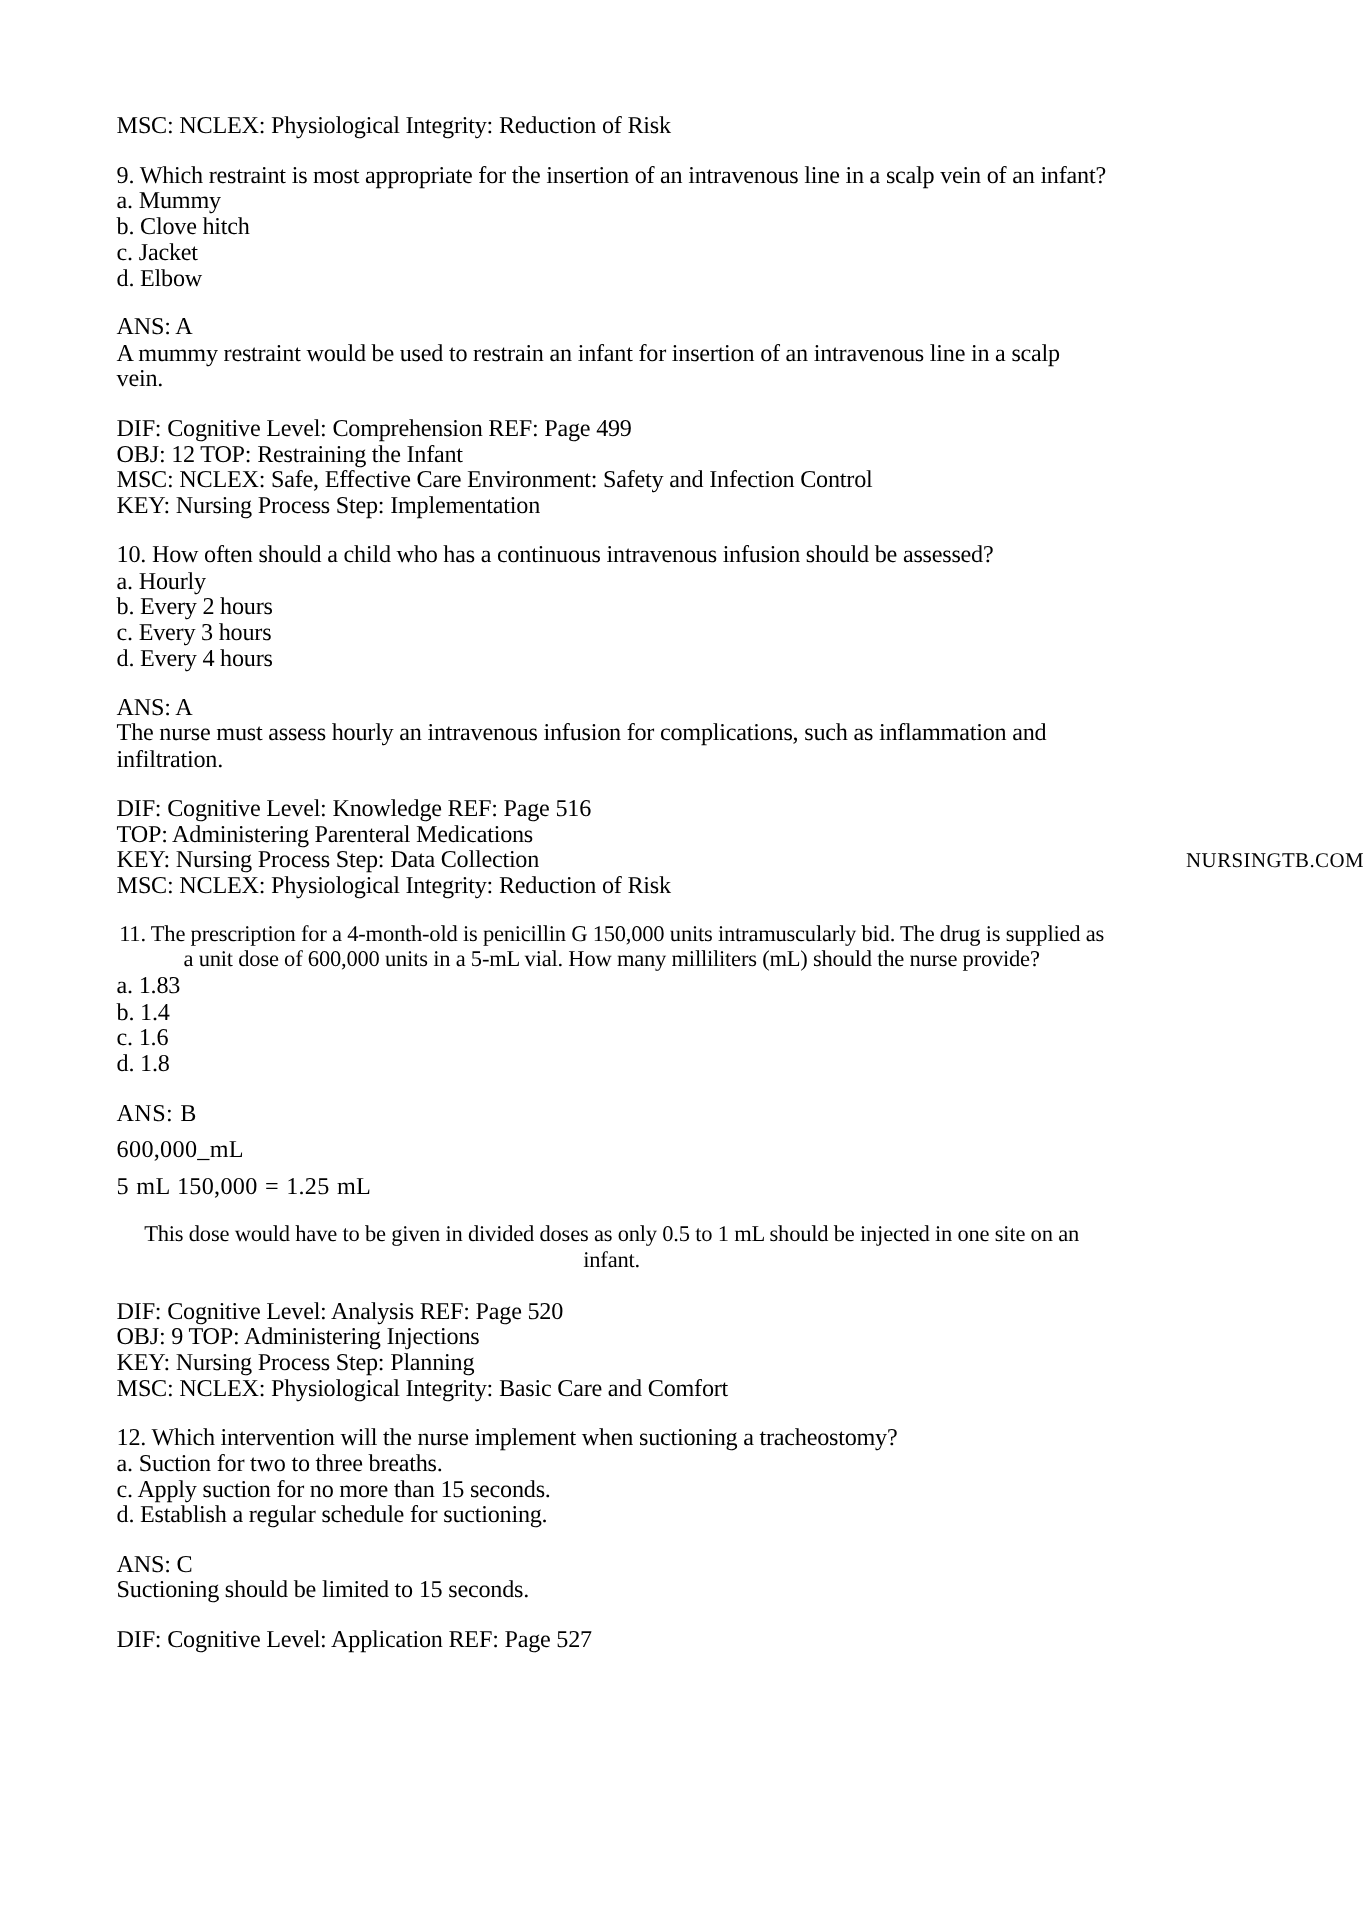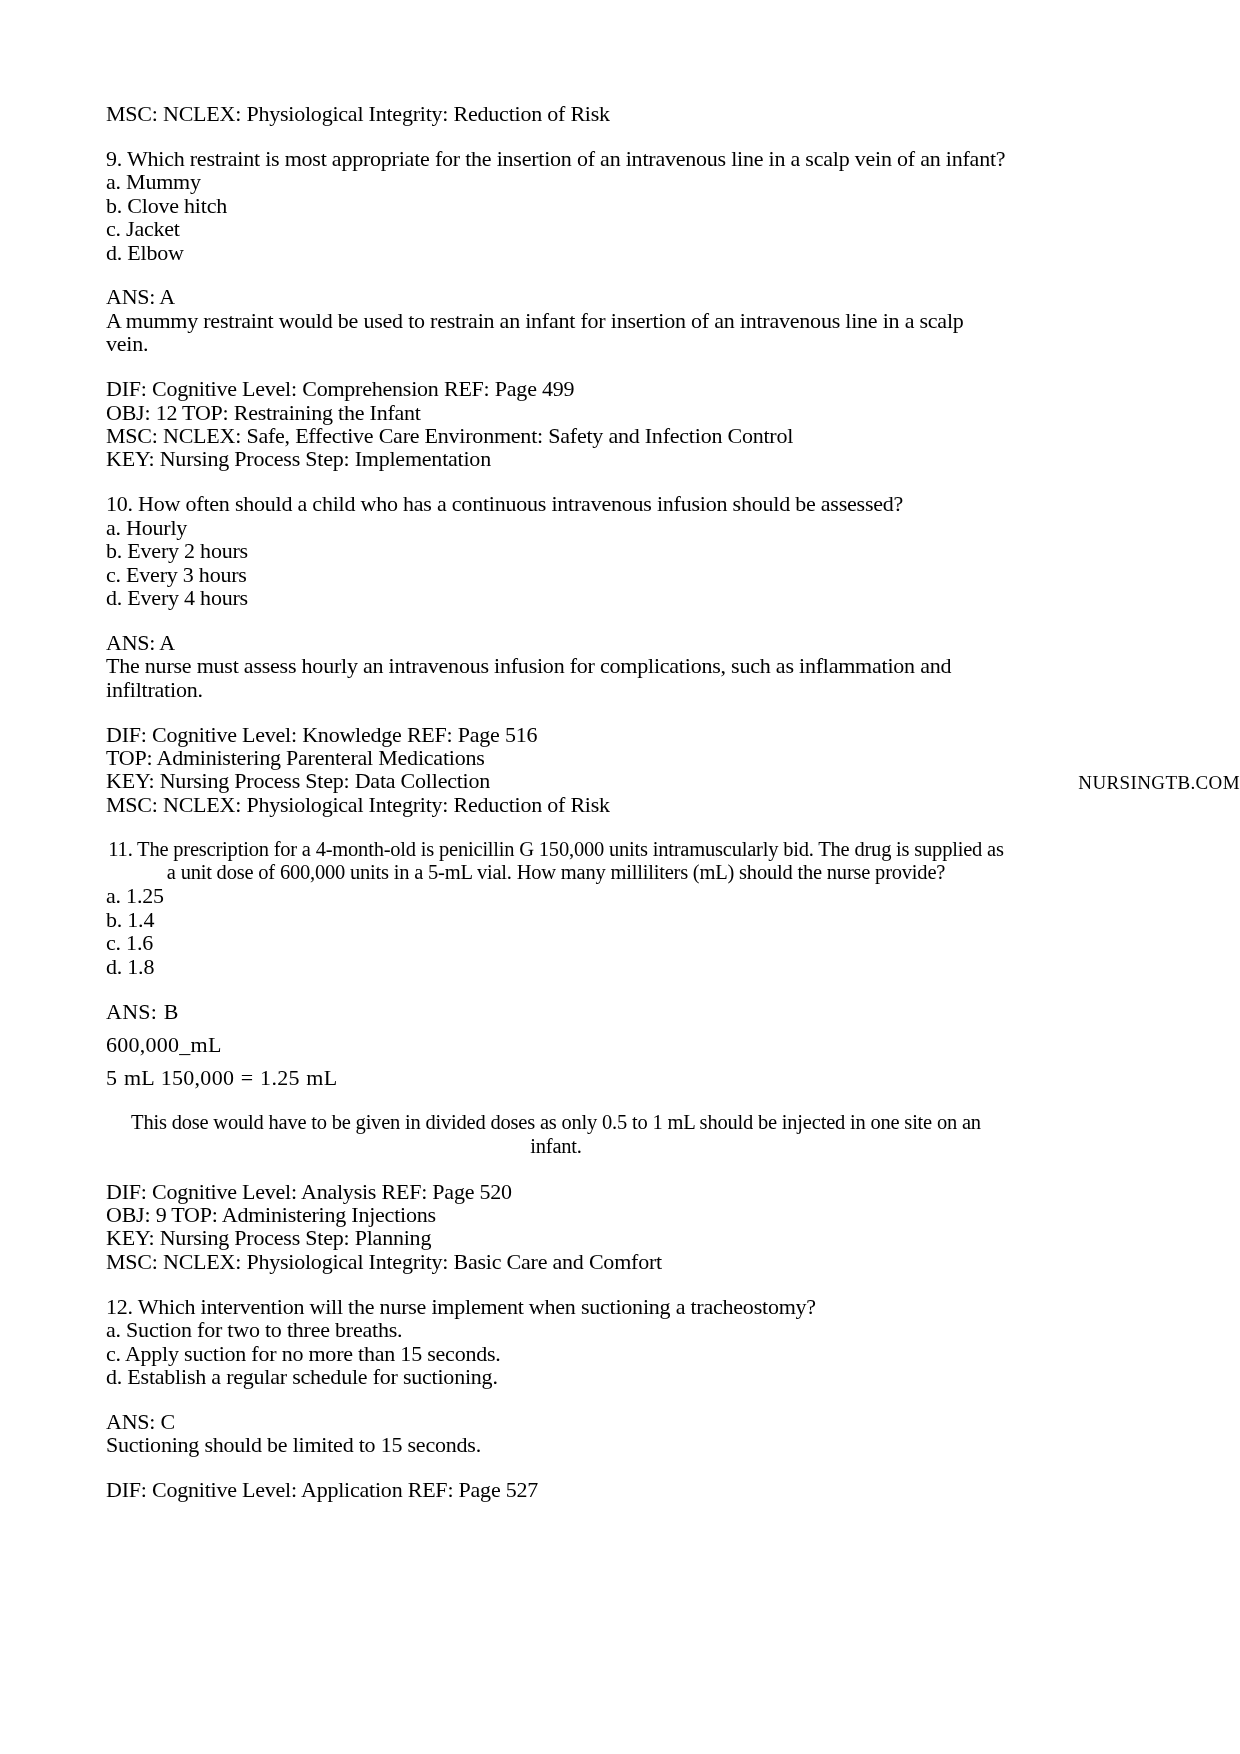--- a/index.html
+++ b/index.html
@@ -111,21 +111,21 @@
 
     <div class="block">
       <div class="line">DIF: Cognitive Level: Knowledge REF: Page 516</div>
       <div class="line">TOP: Administering Parenteral Medications</div>
       <div class="line">KEY: Nursing Process Step: Data Collection</div>
       <div class="line">MSC: NCLEX: Physiological Integrity: Reduction of Risk</div>
     </div>
 
     <div class="block">
       <div class="para">11. The prescription for a 4-month-old is penicillin G 150,000 units intramuscularly bid. The drug is supplied as a unit dose of 600,000 units in a 5-mL vial. How many milliliters (mL) should the nurse provide?</div>
-      <div class="line">a. 1.25</div>
+      <div class="line">a. 1.83</div>
       <div class="line">b. 1.4</div>
       <div class="line">c. 1.6</div>
       <div class="line">d. 1.8</div>
     </div>
 
     <div class="block calc">
       <div class="line">ANS: B</div>
       <div class="line">600,000_mL</div>
       <div class="line">5 mL 150,000 = 1.25 mL</div>
     </div>

